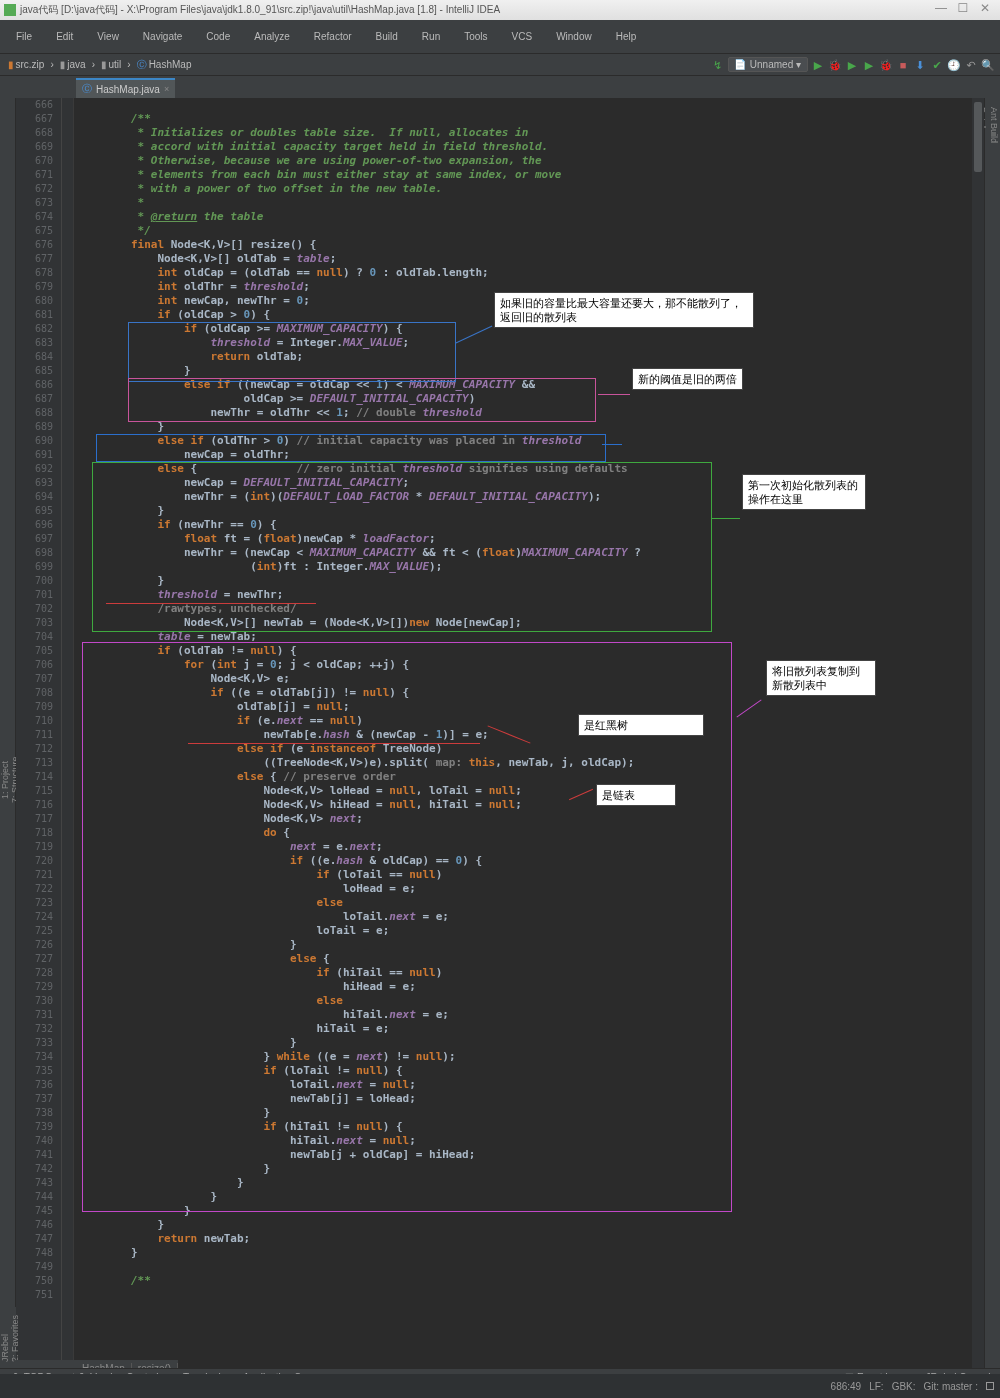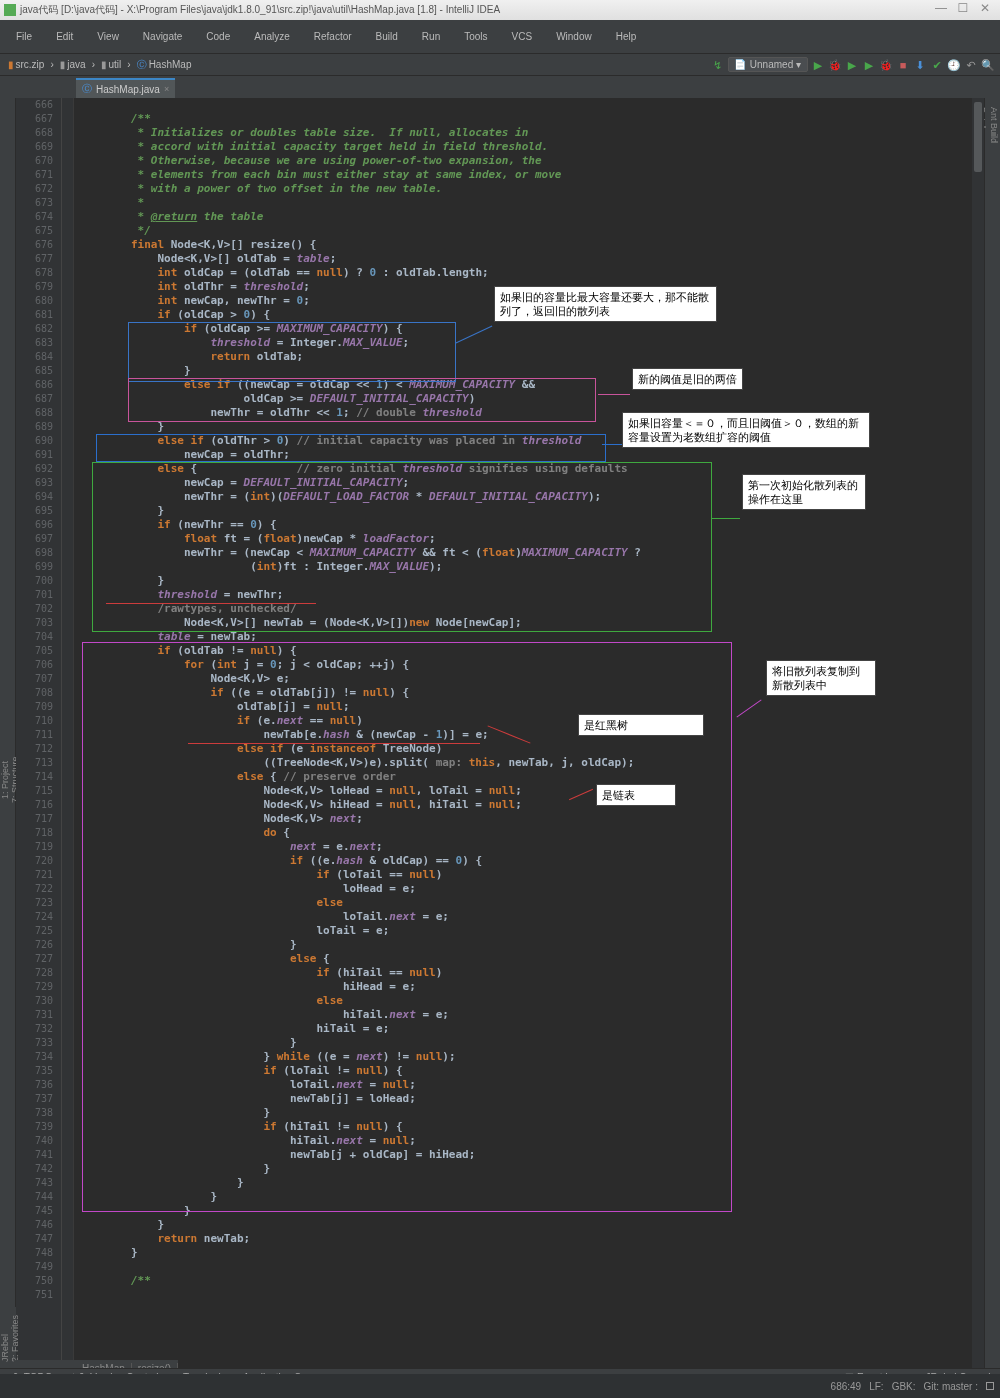--- a/index.html
+++ b/index.html
@@ -469,23 +469,22 @@
 
     <div class="hl-box hl-blue" style="top:224px; left:112px; width:328px; height:60px;"></div>
     <div class="hl-box hl-pink" style="top:280px; left:112px; width:468px; height:44px;"></div>
     <div class="hl-box hl-bluethk" style="top:336px; left:80px; width:510px; height:28px;"></div>
     <div class="hl-box hl-green" style="top:364px; left:76px; width:620px; height:170px;"></div>
     <div class="hl-box hl-mag" style="top:544px; left:66px; width:650px; height:570px;"></div>
 
     <div class="hl-red-under" style="top:505px; left:90px; width:210px;"></div>
     <div class="hl-red-under" style="top:645px; left:172px; width:292px;"></div>
 
-    <div class="callout" style="top:188px; left:478px; width:223px;">如果旧的容量比最大容量还要大，那不能散列了，返回旧的散列表</div>
+    <div class="callout" style="top:194px; left:478px; width:260px;">如果旧的容量比最大容量还要大，那不能散列了，返回旧的散列表</div>
     <div class="callout" style="top:270px; left:616px;">新的阈值是旧的两倍</div>
-    <div class="callout" style="top:314px; left:606px; width:248px;">如果旧容量＜＝０，而且旧阈值＞０，数组的新容量设置为老数组扩容的阈值</div>
     <div class="callout" style="top:376px; left:726px; width:124px;">第一次初始化散列表的操作在这里</div>
     <div class="callout" style="top:616px; left:520px; width:126px;margin-left:42px;">是红黑树</div>
     <div class="callout" style="top:686px; left:580px; width:80px;">是链表</div>
     <div class="callout" style="top:562px; left:750px; width:110px;">将旧散列表复制到新散列表中</div>
 
     <div class="arrow-line" style="top:236px; left:438px; width:40px; border-color:#3974c7; transform:rotate(-25deg);"></div>
     <div class="arrow-line" style="top:296px; left:582px; width:32px; border-color:#c8549b;"></div>
     <div class="arrow-line" style="top:346px; left:586px; width:20px; border-color:#2b6fcc;"></div>
     <div class="arrow-line" style="top:420px; left:696px; width:28px; border-color:#3fa93f;"></div>
     <div class="arrow-line" style="top:636px; left:470px; width:46px; border-color:#cc3c3c; transform:rotate(22deg);"></div>

